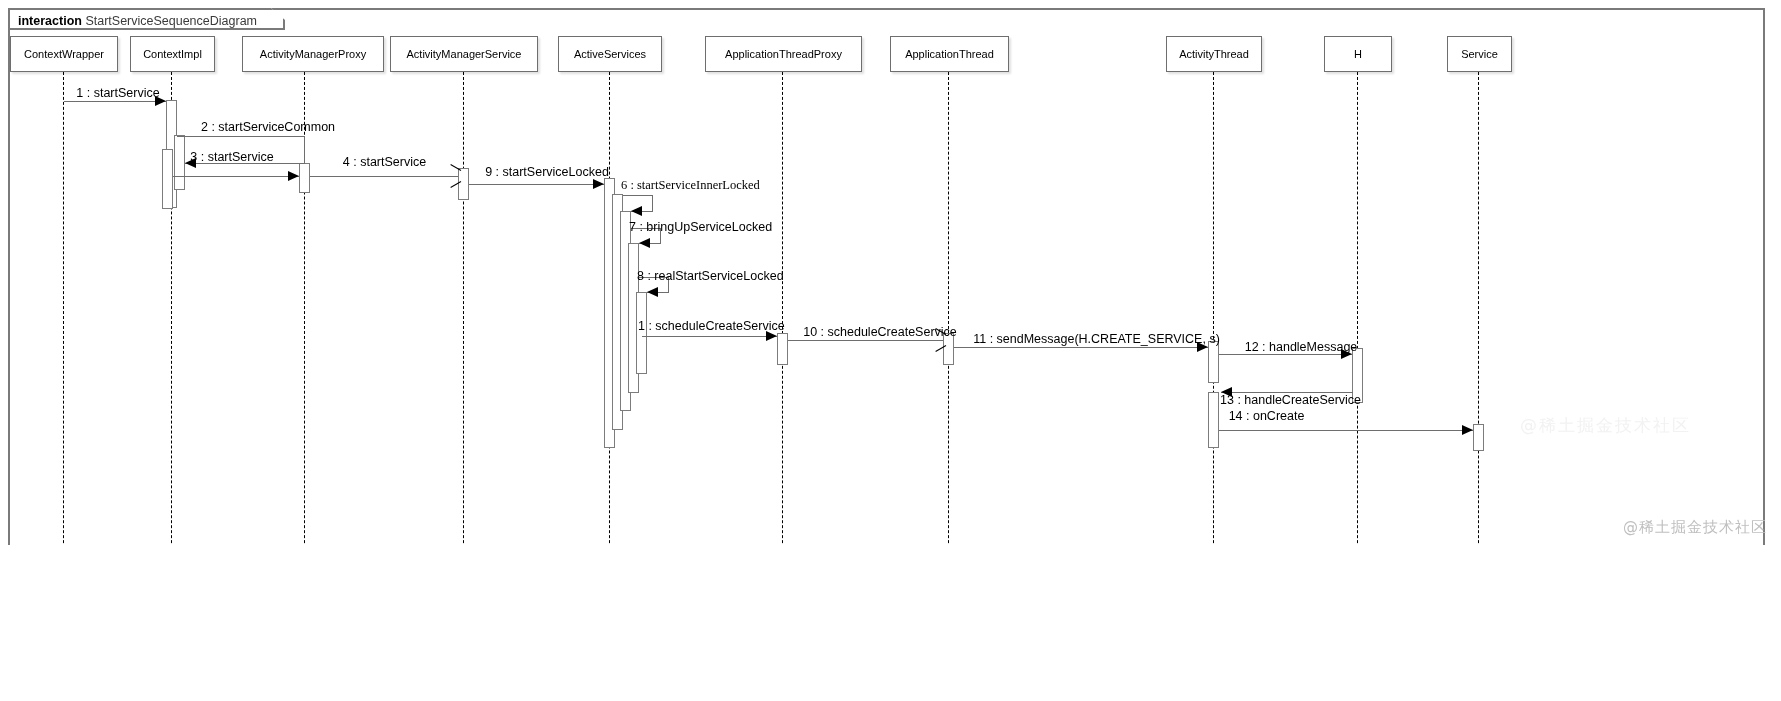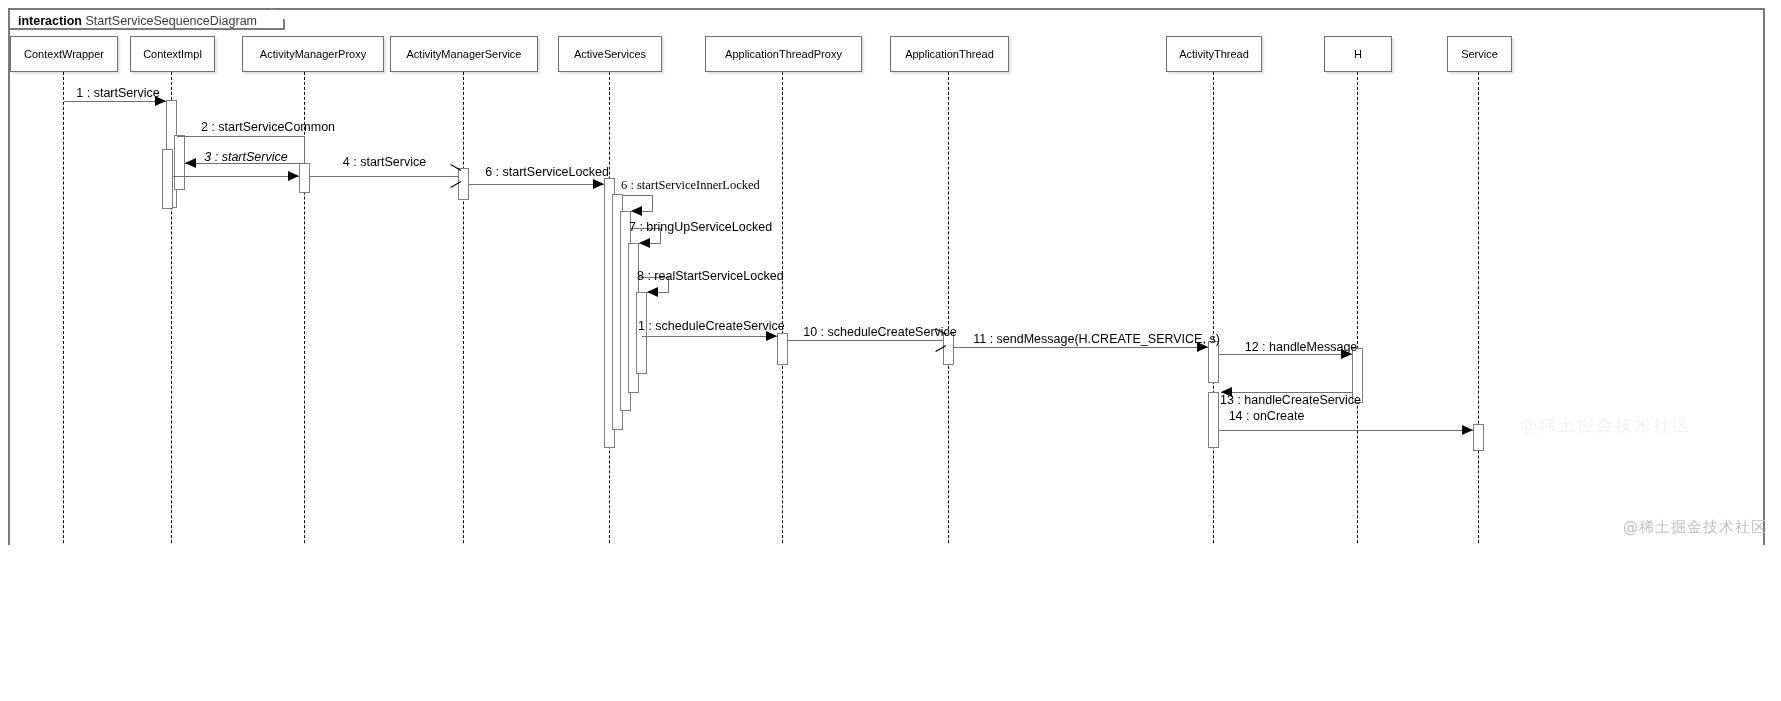--- a/index.html
+++ b/index.html
@@ -219,27 +219,27 @@
       <div class="msg-line" style="left: 64px; top: 101px; width: 102px;"></div>
       <div class="arrow-filled-right" style="left: 155px; top: 95.5px;"></div>
       <div class="msg-label" style="top: 86px; left: 118px; transform: translateX(-50%);">1 : startService</div>
       <div class="msg-line" style="left: 177px; top: 136px; width: 127px;"></div>
       <div class="msg-vert" style="left: 304px; top: 136px; height: 27px;"></div>
       <div class="msg-line" style="left: 185px; top: 163px; width: 120px;"></div>
       <div class="arrow-filled-left" style="left: 185px; top: 157.5px;"></div>
       <div class="msg-label" style="top: 120px; left: 180px; margin-left: 21px;">2 : startServiceCommon</div>
       <div class="msg-line" style="left: 173px; top: 176px; width: 126px;"></div>
       <div class="arrow-filled-right" style="left: 288px; top: 170.5px;"></div>
-      <div class="msg-label" style="top: 150px; left: 246px; transform: translateX(-50%); font-style: italic;">3 : startService</div>
+      <div class="msg-label" style="top: 150px; left: 232px; transform: translateX(-50%);">3 : startService</div>
       <div class="msg-line" style="left: 310px; top: 176px; width: 148px;"></div>
       <div class="arrow-open-right" style="left: 449px; top: 170px;"></div>
       <div class="msg-label" style="top: 155px; left: 384.5px; transform: translateX(-50%);">4 : startService</div>
       <div class="msg-line" style="left: 469px; top: 184px; width: 135px;"></div>
       <div class="arrow-filled-right" style="left: 593px; top: 178.5px;"></div>
-      <div class="msg-label" style="top: 165px; left: 547px; transform: translateX(-50%);">6 : startServiceLocked</div>
+      <div class="msg-label" style="top: 165px; left: 547px; transform: translateX(-50%);">9 : startServiceLocked</div>
       <div class="msg-line" style="left: 623px; top: 195px; width: 29px;"></div>
       <div class="msg-vert" style="left: 652px; top: 195px; height: 16px;"></div>
       <div class="msg-line" style="left: 631px; top: 211px; width: 22px;"></div>
       <div class="arrow-filled-left" style="left: 631px; top: 205.5px;"></div>
       <div class="msg-label" style="top: 178px; left: 621px; font-family: Liberation Serif, serif;">6 : startServiceInnerLocked</div>
       <div class="msg-line" style="left: 631px; top: 228px; width: 29px;"></div>
       <div class="msg-vert" style="left: 660px; top: 228px; height: 15px;"></div>
       <div class="msg-line" style="left: 639px; top: 243px; width: 22px;"></div>
       <div class="arrow-filled-left" style="left: 639px; top: 237.5px;"></div>
       <div class="msg-label" style="top: 220px; left: 629px;">7 : bringUpServiceLocked</div>

